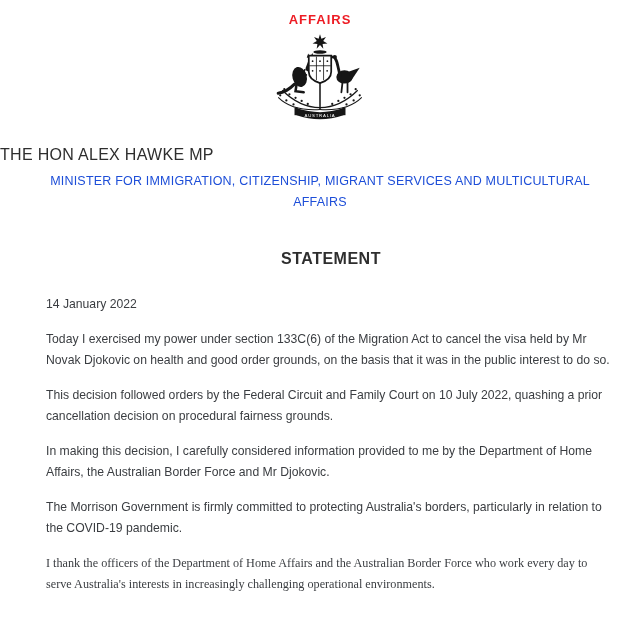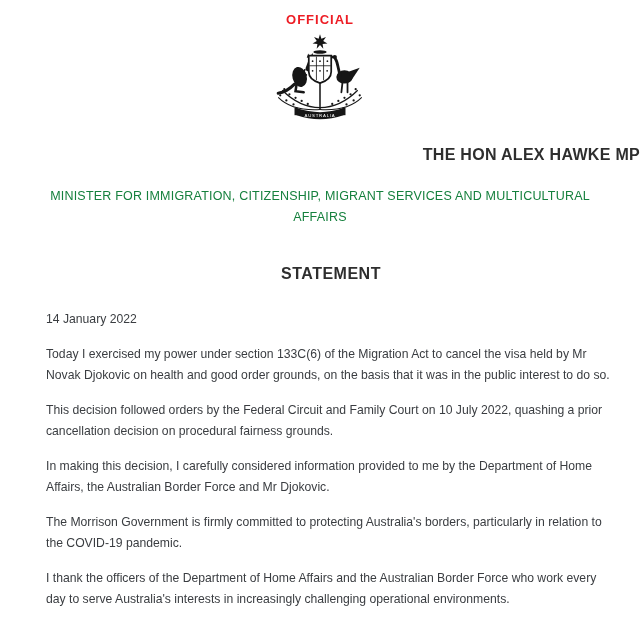--- a/index.html
+++ b/index.html
@@ -23,63 +23,63 @@
 
   .arms {
     display: block;
     margin: 6px auto 0 auto;
     width: 106px;
     height: 92px;
   }
 
   .minister-name {
     margin: 21px 0 0 0;
-    text-align: right;
+    text-align: left;
     font-size: 16px;
-    font-weight: bold;
+    font-weight: normal;
     letter-spacing: 0.3px;
     color: #2e2e2e;
   }
 
   .minister-title {
     max-width: 560px;
-    margin: 22px auto 0 auto;
+    margin: 7px auto 0 auto;
     text-align: center;
     font-size: 12.5px;
     line-height: 21px;
     letter-spacing: 0.2px;
-    color: #15803d;
+    color: #1d4ed8;
   }
 
   .statement-heading {
     margin: 37px 0 0 0;
     text-align: center;
     font-size: 16px;
     font-weight: bold;
     letter-spacing: 0.5px;
     color: #2e2e2e;
     padding-left: 22px;
   }
 
   .doc-body {
     width: 564px;
     margin: 26px 12px 0 46px;
     font-size: 12.2px;
     line-height: 21px;
     color: #3a3d41;
   }
   .doc-body p { margin: 0 0 14px 0; }
-  .doc-body p:last-child { margin-bottom: 0; }
+  .doc-body p:last-child { margin-bottom: 0; font-family: Liberation Serif, serif; }
 </style>
 </head>
 <body>
 
 <div class="page">
 
-  <div class="classification">OFFICIAL</div>
+  <div class="classification">AFFAIRS</div>
 
   <svg class="arms" viewBox="0 0 208 180" xmlns="http://www.w3.org/2000/svg">
     <g fill="#161616" stroke="none">
 
       <polygon points="104,2 106.8,11.1 115.7,7.7 110.3,15.6 118.6,20.3 109.1,21.1 110.5,30.5 104,23.5 97.5,30.5 98.9,21.1 89.4,20.3 97.7,15.6 92.3,7.7 101.2,11.1"></polygon>
 
       <ellipse cx="104" cy="37" rx="13" ry="3.6"></ellipse>
 
       <g fill="none" stroke="#161616">
         <path d="M104,98 L104,150" stroke-width="3"></path>

